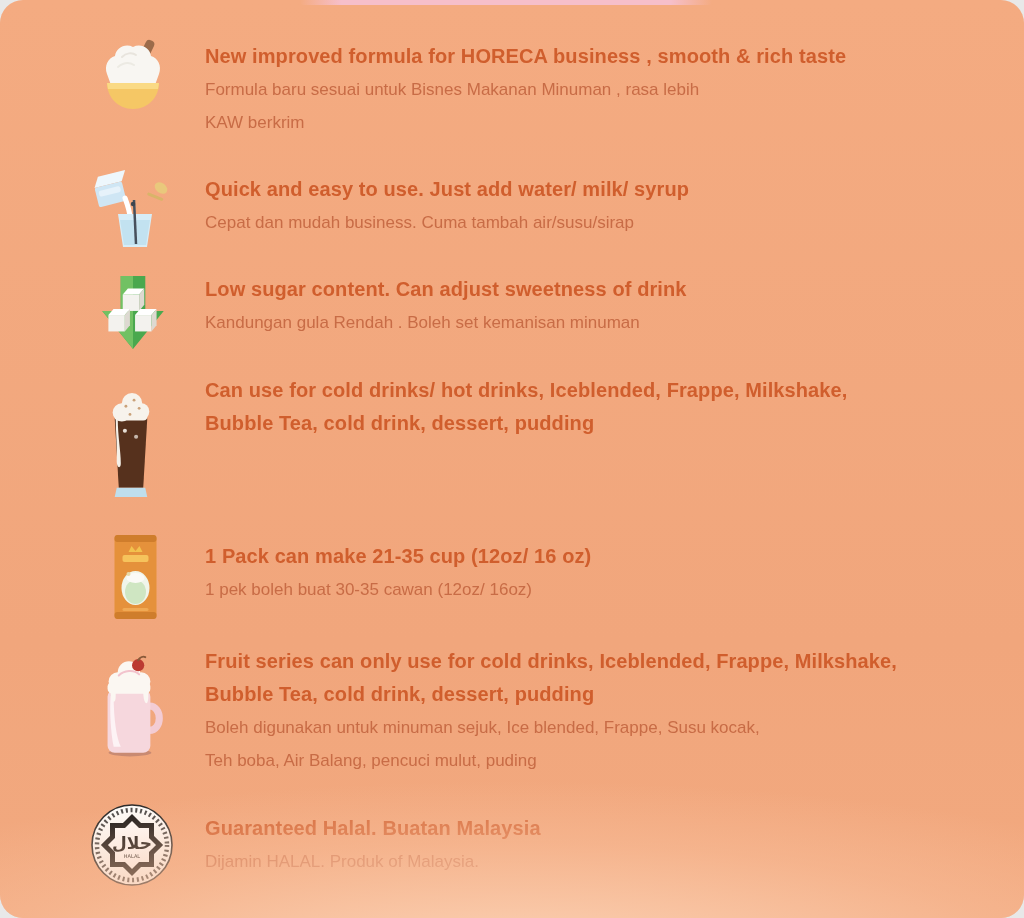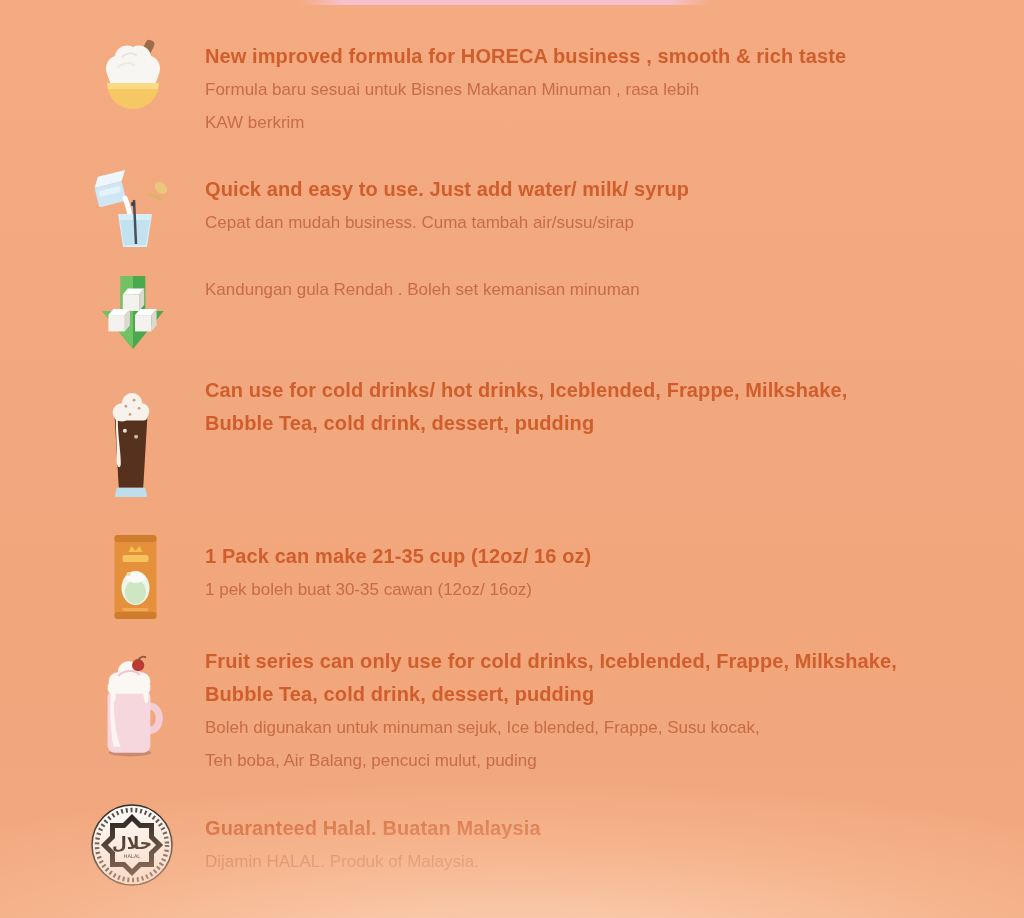--- a/index.html
+++ b/index.html
@@ -1,19 +1,20 @@
 <!DOCTYPE html>
 <html style="--title: #d05e2d; --body: #c86c46; --ribbon: #f6bfca;"><head>
 <meta charset="utf-8">
 <style>
   html,body{margin:0;padding:0;background:#e8e8e8;}
   .page{
     position:relative;width:1024px;height:918px;overflow:hidden;
     font-family:"Liberation Sans", sans-serif;
     background:linear-gradient(180deg,#f4ab81 0%,#f1a67c 70%,#f2a97f 100%);
+    border-radius:23px;
   }
   .ribbon-remnant{
     position:absolute;top:0;left:300px;width:412px;height:5px;
     border-radius:0 0 4px 4px;
     background:linear-gradient(90deg,rgba(246,191,202,0),var(--ribbon) 10%,var(--ribbon) 90%,rgba(246,191,202,0));
   }
   .floor-glow{
     position:absolute;left:0;right:0;bottom:0;height:160px;pointer-events:none;
     background:radial-gradient(90% 130% at 50% 125%, rgba(252,213,185,.95) 0%, rgba(248,189,153,.55) 55%, rgba(248,189,153,0) 85%);
   }
@@ -117,20 +118,21 @@
       </g>
       <g transform="translate(38,36)">
         <rect x="0" y="6" width="16" height="16" fill="#f3f2ee"></rect>
         <path d="M0 6 L5 0 L21 0 L16 6 Z" fill="#ffffff"></path>
         <path d="M16 6 L21 0 L21 16 L16 22 Z" fill="#ddd9d1"></path>
       </g>
     </g>
   </svg>
         </span>
     <div class="text">
+      <div class="title">Low sugar content. Can adjust sweetness of drink</div>
       <div class="subtitle">Kandungan gula Rendah . Boleh set kemanisan minuman</div>
     </div>
   </div>
 
   <div class="row">
     <span class="icon">
           <svg viewBox="0 0 56 112" preserveAspectRatio="xMidYMid meet">
     <path d="M12 28 L44 28 L40 96 L16 96 Z" fill="#56311d"></path>
     <path d="M15 28 C15 46 18 60 18 72 C18 78 13.5 77 14 68 C14.6 55 13 42 13 28 Z" fill="#f5f1e9"></path>
     <circle cx="19" cy="22" r="9" fill="#f7f3ec"></circle>

